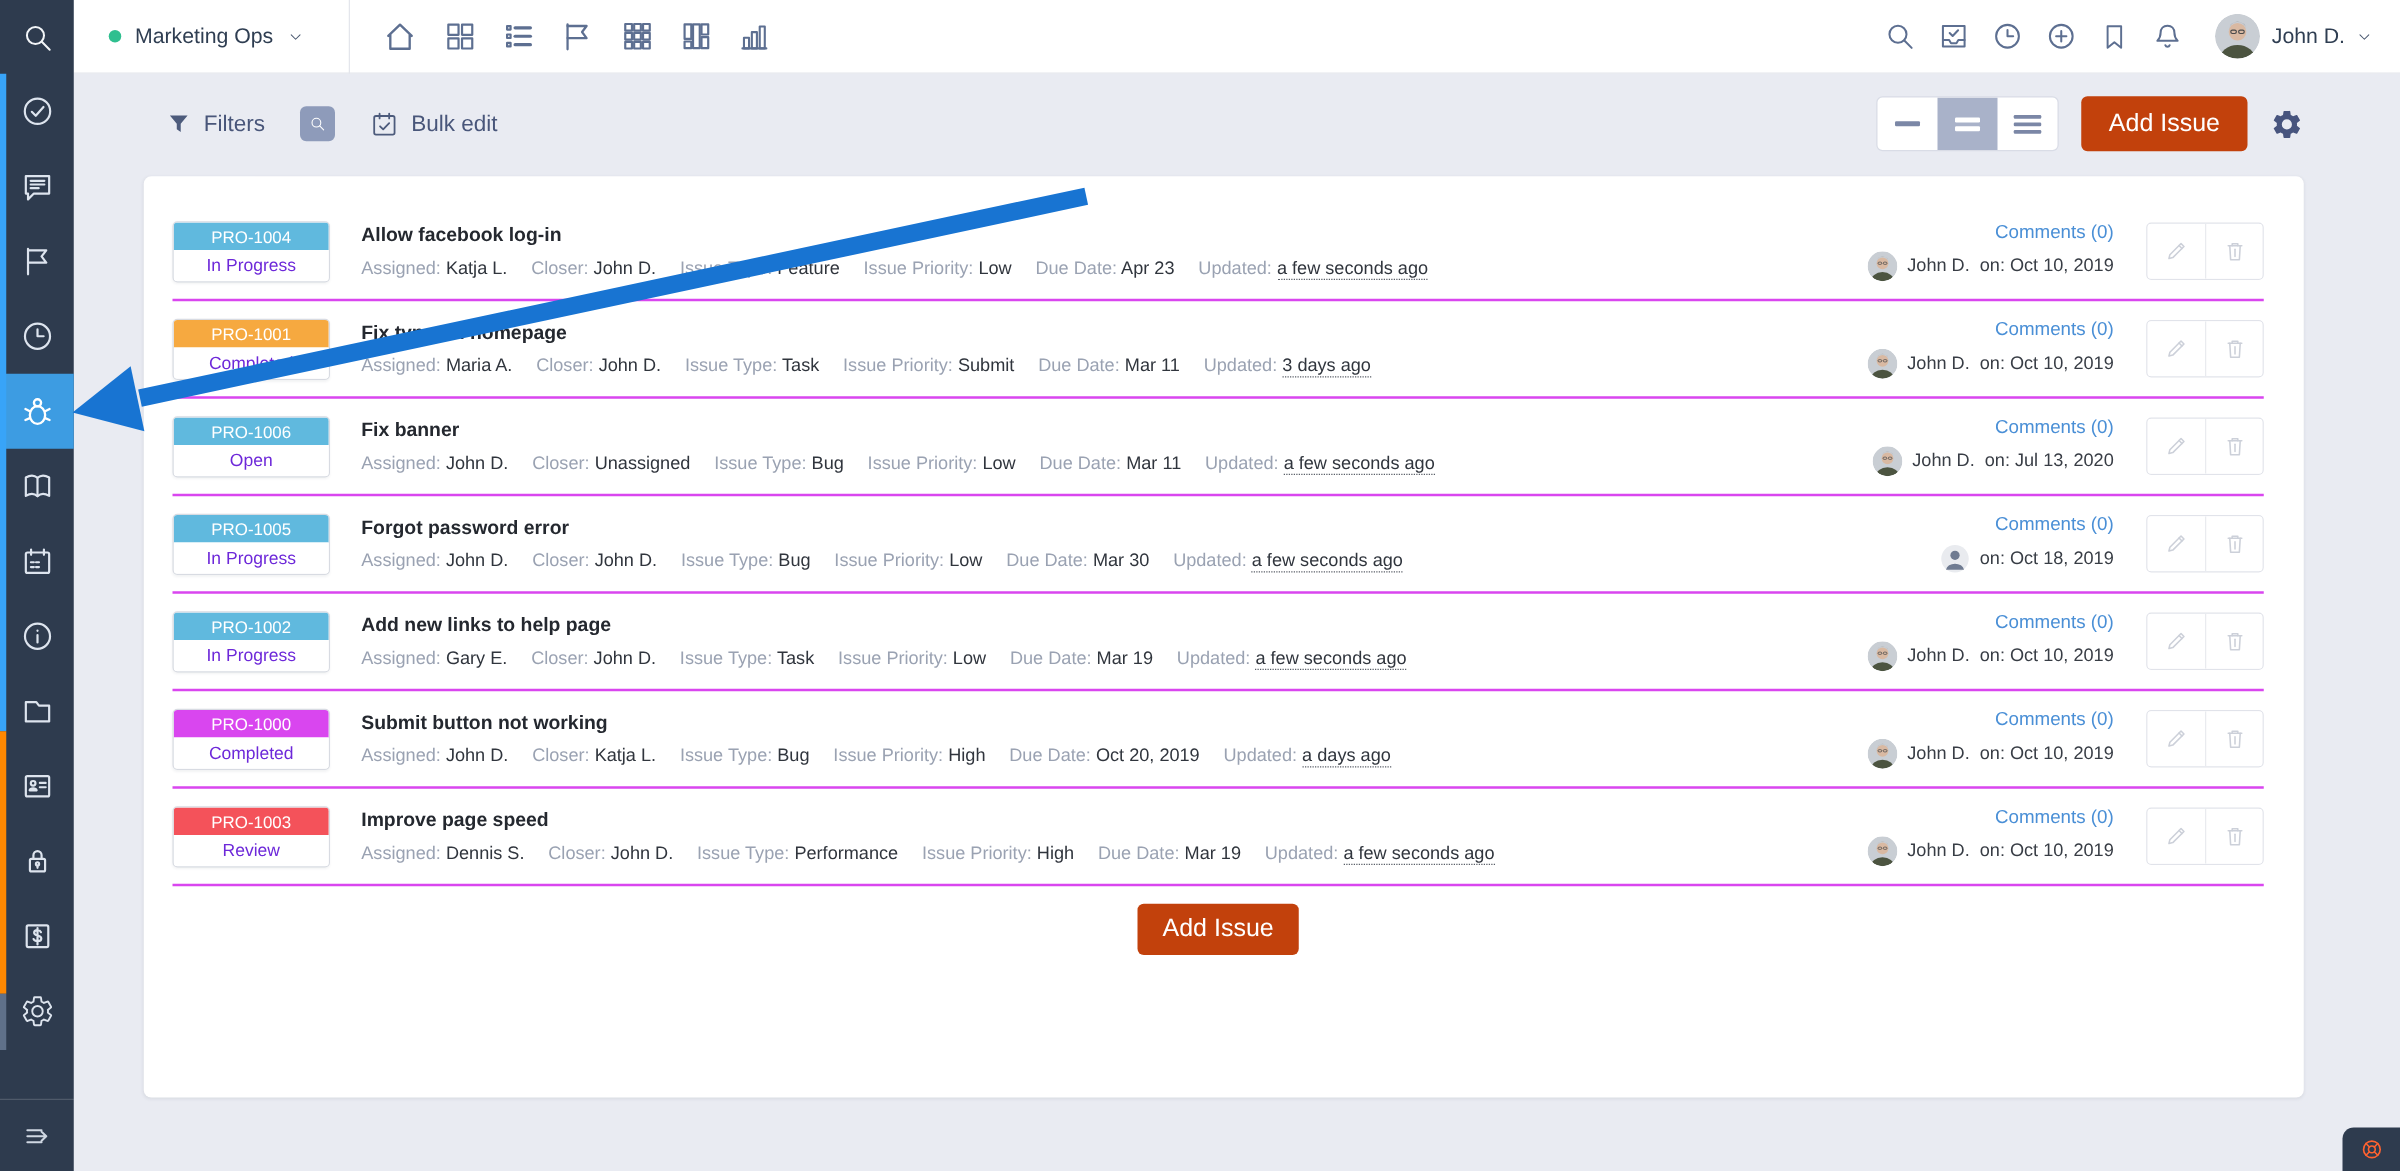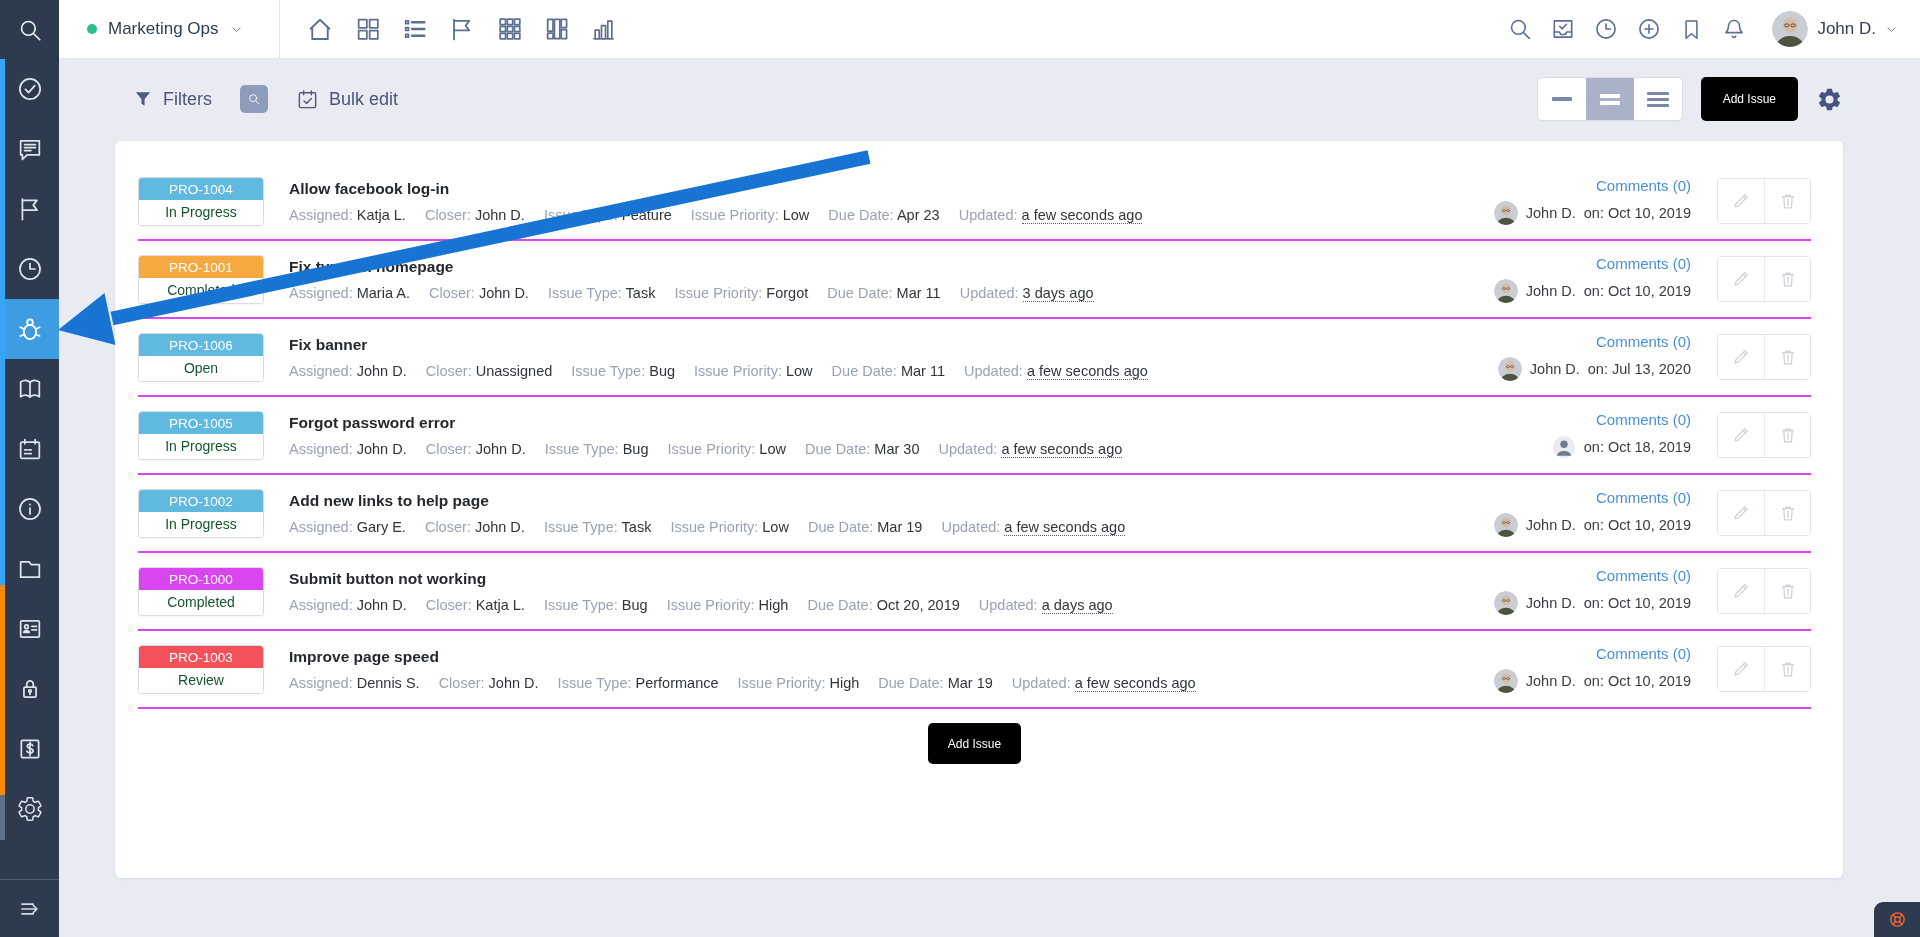--- a/index.html
+++ b/index.html
@@ -47,33 +47,33 @@
     display:flex;align-items:center;justify-content:center;color:#fff;cursor:pointer;margin:0 14px}
   .tl-bulk{display:flex;align-items:center;gap:10px;cursor:pointer}
   .tl-right{margin-left:auto;display:flex;align-items:center;gap:18px}
   .density{display:inline-flex;background:#fff;border:1px solid #d9dce6;border-radius:5px;overflow:hidden}
   .density button{width:48px;height:42px;background:transparent;border:none;cursor:pointer;
     display:flex;flex-direction:column;align-items:center;justify-content:center;gap:3px}
   .density button.active{background:#a9b2c9}
   .dbar{width:20px;height:4px;border-radius:1px;background:#7b87a6}
   .density .active .dbar{background:#fff}
   .density .d3 .dbar{height:3px;width:22px}
-  .btn-green{background:#000000;color:#fff;border:none;border-radius:5px;height:44px;
-    padding:0 22px;font-size:12px;font-weight:500;cursor:pointer;font-family:inherit}
+  .btn-green{background:#c2410c;color:#fff;border:none;border-radius:5px;height:44px;
+    padding:0 22px;font-size:20px;font-weight:500;cursor:pointer;font-family:inherit}
   .tl-gear{color:#47547e;cursor:pointer;background:none;border:none}
 
   .card{margin:2px 77px 0 56px;background:#fff;border-radius:6px;height:737px;
     box-shadow:0 1px 3px rgba(40,50,70,.09);padding:22px 32px 0 23px;position:relative}
 
   
   .issue-row{display:flex;align-items:center;height:78px;border-bottom:2px solid #d946ef}
   .issue-badge{width:126px;flex:none;border:1px solid #d8dbe2;border-radius:4px;overflow:hidden;
     text-align:center;cursor:pointer;background:#fff;box-shadow:0 1px 2px rgba(40,50,70,.06)}
   .badge-id{color:#fff;font-size:13.5px;padding:4px 0 3px}
-  .badge-status{color:#14532d;font-size:14px;padding:4px 0 5px;background:#fff}
+  .badge-status{color:#6d28d9;font-size:14px;padding:4px 0 5px;background:#fff}
   .issue-main{padding-left:25px;min-width:0}
   .issue-title{font-size:15.5px;font-weight:700;color:#24282f;margin-bottom:9px;cursor:pointer}
   .issue-meta{font-size:14.5px;white-space:nowrap}
   .meta-pair{margin-right:15px}
   .meta-label{color:#9aa2b2}
   .meta-value{color:#30353d}
   .meta-updated{color:#30353d;border-bottom:1px dotted #5a5f68;cursor:pointer}
   .issue-side{margin-left:auto;display:flex;flex-direction:column;align-items:flex-end;gap:7px;flex:none}
   .comments-link{font-size:15px;color:#4a8fd6;cursor:pointer;text-decoration:none}
   .author-line{display:flex;align-items:center;gap:8px;font-size:14.5px;color:#383d45}
@@ -446,21 +446,21 @@
     <div class="issue-badge">
       <div class="badge-id" style="background: rgb(246, 169, 64);">PRO-1001</div>
       <div class="badge-status">Completed</div>
     </div>
     <div class="issue-main">
       <div class="issue-title">Fix typo on homepage</div>
       <div class="issue-meta">
         <span class="meta-pair"><span class="meta-label">Assigned:</span> <span class="meta-value">Maria A.</span></span>
         <span class="meta-pair"><span class="meta-label">Closer:</span> <span class="meta-value">John D.</span></span>
         <span class="meta-pair"><span class="meta-label">Issue Type:</span> <span class="meta-value">Task</span></span>
-        <span class="meta-pair"><span class="meta-label">Issue Priority:</span> <span class="meta-value">Forgot</span></span>
+        <span class="meta-pair"><span class="meta-label">Issue Priority:</span> <span class="meta-value">Submit</span></span>
         <span class="meta-pair"><span class="meta-label">Due Date:</span> <span class="meta-value">Mar 11</span></span>
         <span class="meta-pair"><span class="meta-label">Updated:</span> <span class="meta-updated">3 days ago</span></span>
       </div>
     </div>
     <div class="issue-side">
       <a class="comments-link">Comments (0)</a>
       <div class="author-line">
         <span class="row-avatar">
                 <svg viewBox="0 0 24 24">
                   <use href="#avatar-photo"></use>

